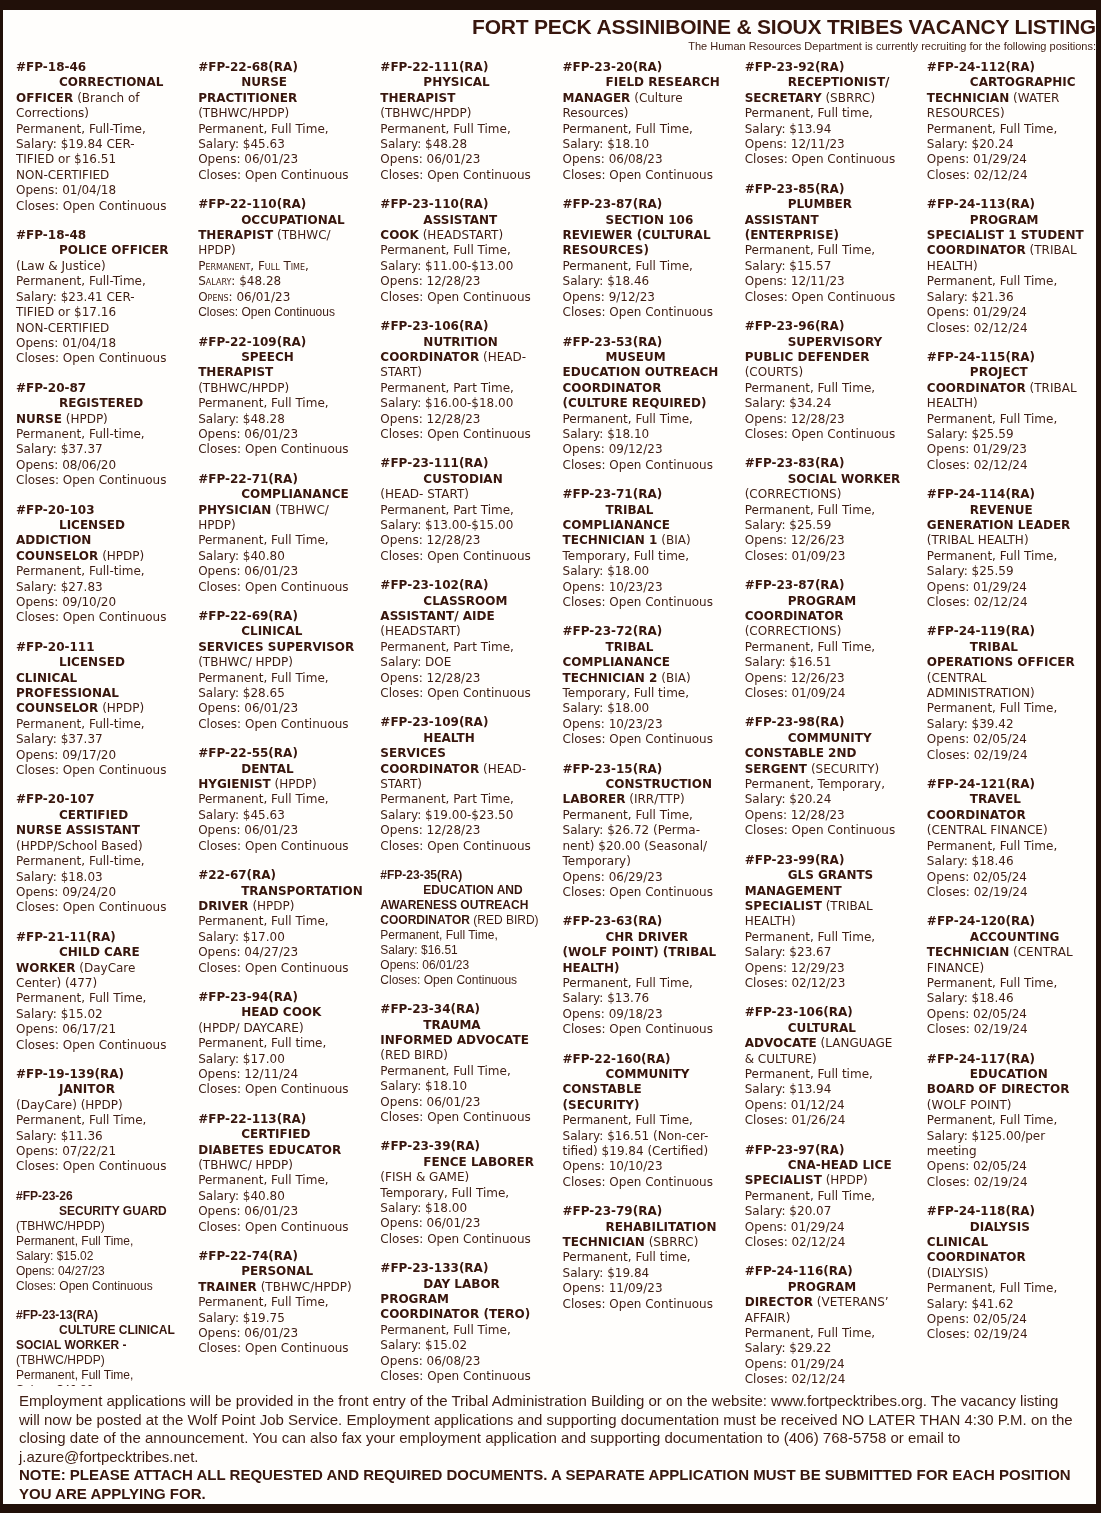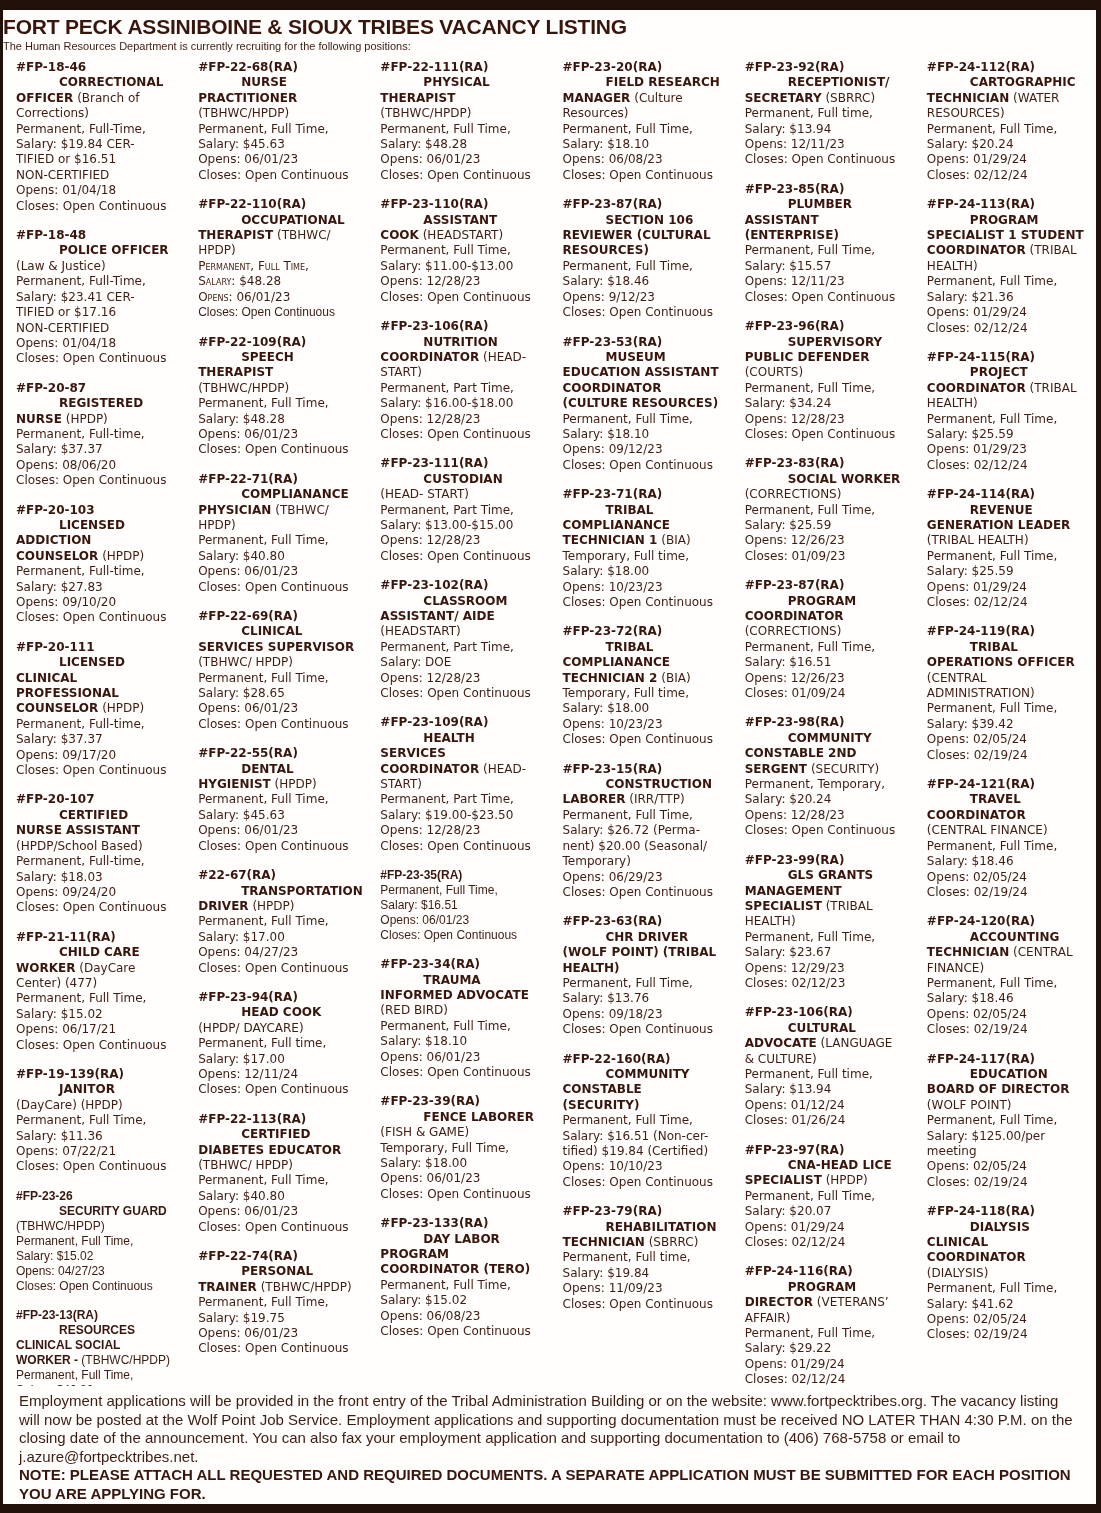--- a/index.html
+++ b/index.html
@@ -4,21 +4,21 @@
 <style>
   html,body{margin:0;padding:0;background:#ffffff;}
   .page{
     width:1101px;height:1513px;box-sizing:border-box;
     border-style:solid;border-color:#211009;
     border-width:10px 5px 9px 3px;
     background:#fffefc;color:#3e1c12;
     font-family:"DejaVu Sans",sans-serif;
     overflow:hidden;position:relative;
   }
-  .header{text-align:left;padding-top:5px;}
+  .header{text-align:right;padding-top:5px;}
   .doc-title{
     font-family:"Liberation Sans",sans-serif;font-weight:bold;
     font-size:21px;letter-spacing:-0.2px;color:#38160d;
   }
   .doc-subtitle{
     font-family:"Liberation Sans",sans-serif;font-size:11px;
     margin-top:1px;color:#3e1c12;
   }
   .cols{
     display:flex;gap:23px;padding:8px 10px 0 13px;
@@ -122,21 +122,21 @@
         <div class="entry narrow">
           <div class="jid">#FP-23-26</div>
           <div class="jtitle"><b>SECURITY GUARD</b> <span class="dept">(TBHWC/HPDP)</span></div>
           <div class="detail">Permanent, Full Time,</div>
           <div class="detail">Salary: $15.02</div>
           <div class="detail">Opens: 04/27/23</div>
           <div class="detail">Closes: Open Continuous</div>
         </div>
         <div class="entry narrow">
           <div class="jid">#FP-23-13(RA)</div>
-          <div class="jtitle"><b>RESOURCES CLINICAL SOCIAL WORKER -</b> <span class="dept">(TBHWC/HPDP)</span></div>
+          <div class="jtitle"><b>CULTURE CLINICAL SOCIAL WORKER -</b> <span class="dept">(TBHWC/HPDP)</span></div>
           <div class="detail">Permanent, Full Time,</div>
           <div class="detail">Salary: $40.80</div>
           <div class="detail">Opens: 04/27/23</div>
           <div class="detail">Closes: Open Continuous</div>
         </div>
       </div>
       <div class="col">
         <div class="entry">
           <div class="jid">#FP-22-68(RA)</div>
           <div class="jtitle"><b>NURSE PRACTITIONER</b> <span class="dept">(TBHWC/HPDP)</span></div>
@@ -262,20 +262,21 @@
         <div class="entry">
           <div class="jid">#FP-23-109(RA)</div>
           <div class="jtitle"><b>HEALTH SERVICES COORDINATOR</b> <span class="dept">(HEAD- START)</span></div>
           <div class="detail">Permanent, Part Time,</div>
           <div class="detail">Salary: $19.00-$23.50</div>
           <div class="detail">Opens: 12/28/23</div>
           <div class="detail">Closes: Open Continuous</div>
         </div>
         <div class="entry narrow">
           <div class="jid">#FP-23-35(RA)</div>
+          <div class="jtitle"><b>EDUCATION AND AWARENESS OUTREACH COORDINATOR</b> <span class="dept">(RED BIRD)</span></div>
           <div class="detail">Permanent, Full Time,</div>
           <div class="detail">Salary: $16.51</div>
           <div class="detail">Opens: 06/01/23</div>
           <div class="detail">Closes: Open Continuous</div>
         </div>
         <div class="entry">
           <div class="jid">#FP-23-34(RA)</div>
           <div class="jtitle"><b>TRAUMA INFORMED ADVOCATE</b> <span class="dept">(RED BIRD)</span></div>
           <div class="detail">Permanent, Full Time,</div>
           <div class="detail">Salary: $18.10</div>
@@ -311,21 +312,21 @@
         <div class="entry">
           <div class="jid">#FP-23-87(RA)</div>
           <div class="jtitle"><b>SECTION 106 REVIEWER (CULTURAL RESOURCES)</b></div>
           <div class="detail">Permanent, Full Time,</div>
           <div class="detail">Salary: $18.46</div>
           <div class="detail">Opens: 9/12/23</div>
           <div class="detail">Closes: Open Continuous</div>
         </div>
         <div class="entry">
           <div class="jid">#FP-23-53(RA)</div>
-          <div class="jtitle"><b>MUSEUM EDUCATION ASSISTANT COORDINATOR (CULTURE RESOURCES)</b></div>
+          <div class="jtitle"><b>MUSEUM EDUCATION OUTREACH COORDINATOR (CULTURE REQUIRED)</b></div>
           <div class="detail">Permanent, Full Time,</div>
           <div class="detail">Salary: $18.10</div>
           <div class="detail">Opens: 09/12/23</div>
           <div class="detail">Closes: Open Continuous</div>
         </div>
         <div class="entry">
           <div class="jid">#FP-23-71(RA)</div>
           <div class="jtitle"><b>TRIBAL COMPLIANANCE TECHNICIAN 1</b> <span class="dept">(BIA)</span></div>
           <div class="detail">Temporary, Full time,</div>
           <div class="detail">Salary: $18.00</div>

